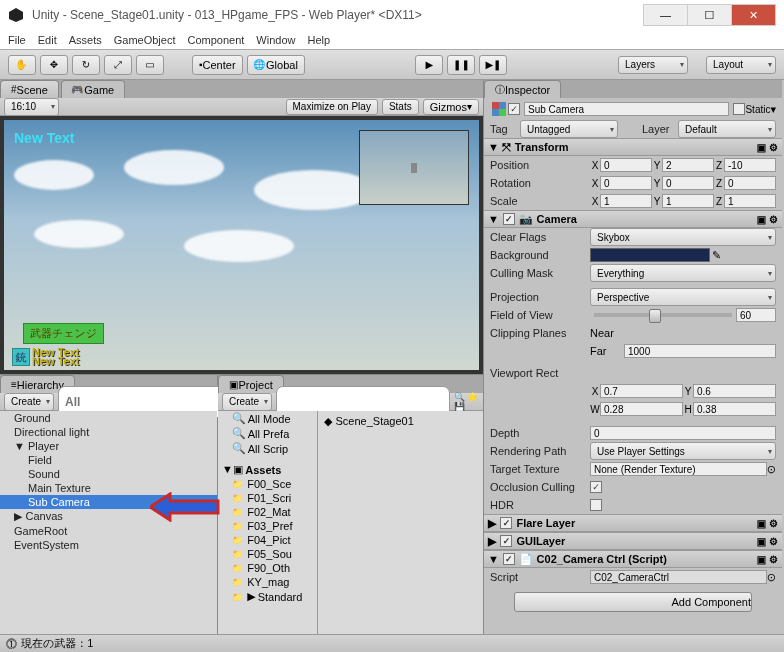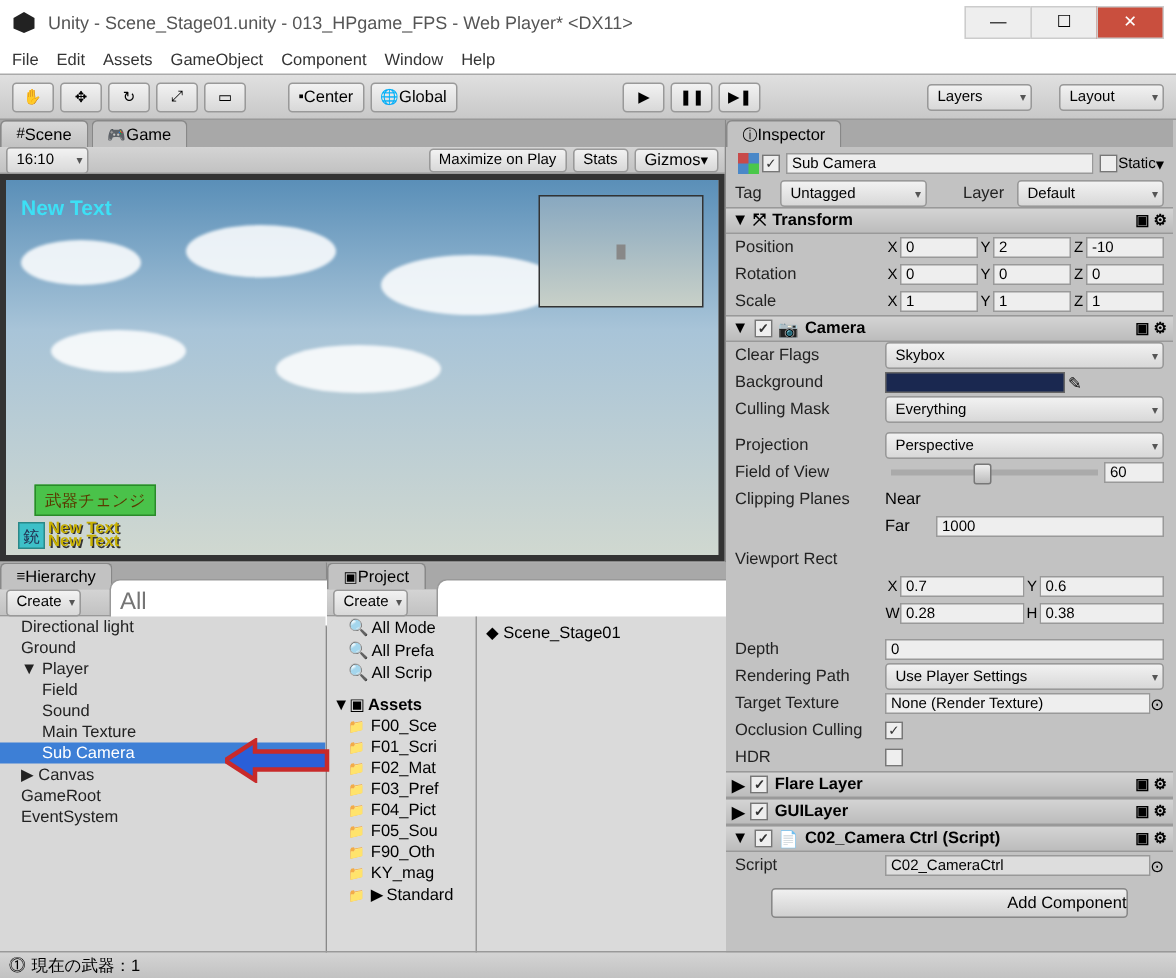--- a/index.html
+++ b/index.html
@@ -30,22 +30,22 @@
 .gameview .minicam { position: absolute; top: 10px; right: 10px; width: 110px; height: 75px; background: linear-gradient(#88a8c0,#c8d0c8); border: 1px solid #333; }
 .gameview .minicam::after { content:""; position:absolute; left:50%; top:50%; width:6px; height:10px; background:#888; transform: translate(-50%,-50%); }
 .gameview .badge1 { position: absolute; bottom: 26px; left: 19px; background: #4ac24a; border: 1px solid #2a8a2a; color: #5a3a00; padding: 2px 6px; font-size: 11px; }
 .gameview .badge2 { position: absolute; bottom: 4px; left: 8px; display:flex; align-items:center; }
 .gameview .badge2 .sq { width: 18px; height: 18px; background: #3dc0c8; border: 1px solid #2a8888; display:flex; align-items:center; justify-content:center; color:#235; font-size:11px; }
 .gameview .badge2 .tx { color: #c8b000; font-weight: bold; font-size: 10px; line-height: 9px; margin-left: 2px; text-shadow: 1px 1px 0 #333; }
 .cloud { position:absolute; background: rgba(255,255,255,0.85); border-radius: 50%; filter: blur(1px); }
 .bottom { height: 290px; display: flex; border-top: 1px solid #888; }
 .hierarchy { width: 218px; border-right: 1px solid #888; background: #c2c2c2; display: flex; flex-direction: column; }
 .project { flex: 1; background: #c2c2c2; display: flex; flex-direction: column; }
-.panel-head { height: 18px; background: linear-gradient(#d4d4d4,#c2c2c2); border-bottom: 1px solid #999; display: flex; align-items: center; padding: 0 4px; gap: 19px; font-size: 10px; }
-.panel-head input { flex:1; height:32px; border:1px solid #999; border-radius:7px; padding:0 6px; font-size:16px; }
+.panel-head { height: 18px; background: linear-gradient(#d4d4d4,#c2c2c2); border-bottom: 1px solid #999; display: flex; align-items: center; padding: 0 4px; gap: 4px; font-size: 10px; }
+.panel-head input { flex:1; height:32px; border:1px solid #999; border-radius:7px; padding:0 6px; font-size:12px;font-weight:bold; }
 .list { flex:1; background: #d8d8d8; overflow: hidden; font-size: 11px; color: #222; }
 .list .item { padding: 1px 4px 1px 14px; white-space: nowrap; }
 .list .item.sel { background: #3d7fd6; color: #fff; }
 .list .item.ind1 { padding-left: 28px; }
 .arrow { position: absolute; left: 150px; top: 492px; z-index: 10; }
 .project-body { flex:1; display:flex; }
 .proj-left { width: 100px; background: #dadada; border-right: 1px solid #999; font-size: 10px; }
 .proj-right { flex:1; background: #dadada; padding: 2px; font-size: 11px; }
 .proj-left .pi { padding: 1px 4px 1px 14px; display:flex; align-items:center; gap:2px; white-space:nowrap; overflow:hidden; }
 .proj-left .fi { color: #c8a000; }
@@ -146,22 +146,22 @@
     <div class="bottom">
       <div class="hierarchy">
         <div class="tabs">
             <div class="tab active">≡ <span>Hierarchy</span></div>
           </div>
         <div class="panel-head">
           <div class="dd" style="min-width:50px">Create</div>
           <input type="text" placeholder="All" style="">
         </div>
         <div class="list">
+          <div class="item">Ground</div>
           <div class="item">Directional light</div>
-          <div class="item">Ground</div>
           <div class="item">▼ <span>Player</span></div>
           <div class="item ind1">Field</div>
           <div class="item ind1">Sound</div>
           <div class="item ind1">Main Texture</div>
           <div class="item ind1 sel">Sub Camera</div>
           <div class="item">▶ <span>Canvas</span></div>
           <div class="item">GameRoot</div>
           <div class="item">EventSystem</div>
         </div>
       </div>

